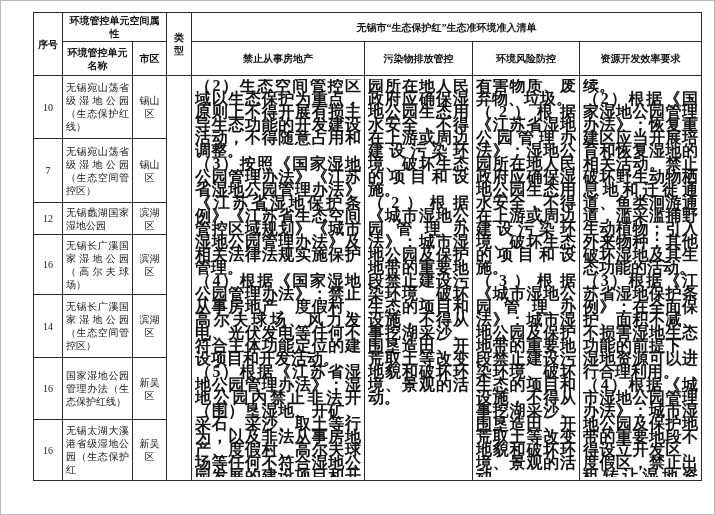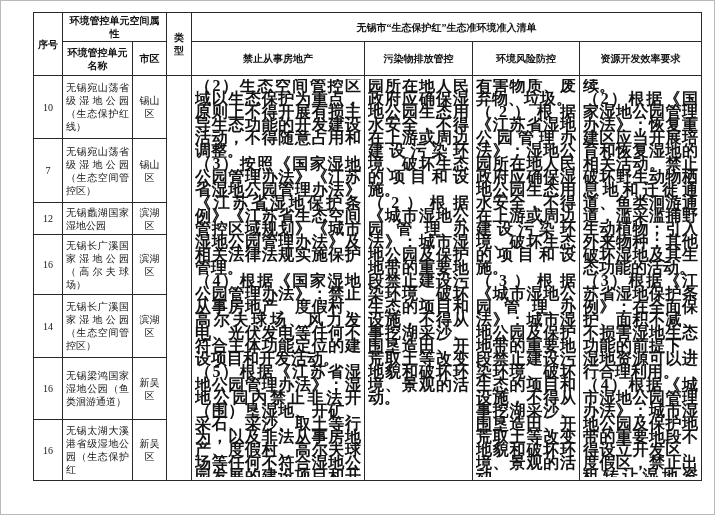--- a/index.html
+++ b/index.html
@@ -149,21 +149,21 @@
     </tr>
 
     <tr class="r14">
       <td class="center">14</td>
       <td class="name">无锡长广溪国家湿地公园（生态空间管控区）</td>
       <td class="center">滨湖区</td>
     </tr>
 
     <tr class="r15">
       <td class="center">16</td>
-      <td class="name">无锡梁鸿国家湿地公园（鱼类洄游通道）</td>
+      <td class="name">国家湿地公园管理办法（生态保护红线）</td>
       <td class="center">新吴区</td>
     </tr>
 
     <tr class="r16">
       <td class="center">16</td>
       <td class="name">无锡太湖大溪港省级湿地公园（生态保护红</td>
       <td class="center">新吴区</td>
     </tr>
 
   </tbody>

